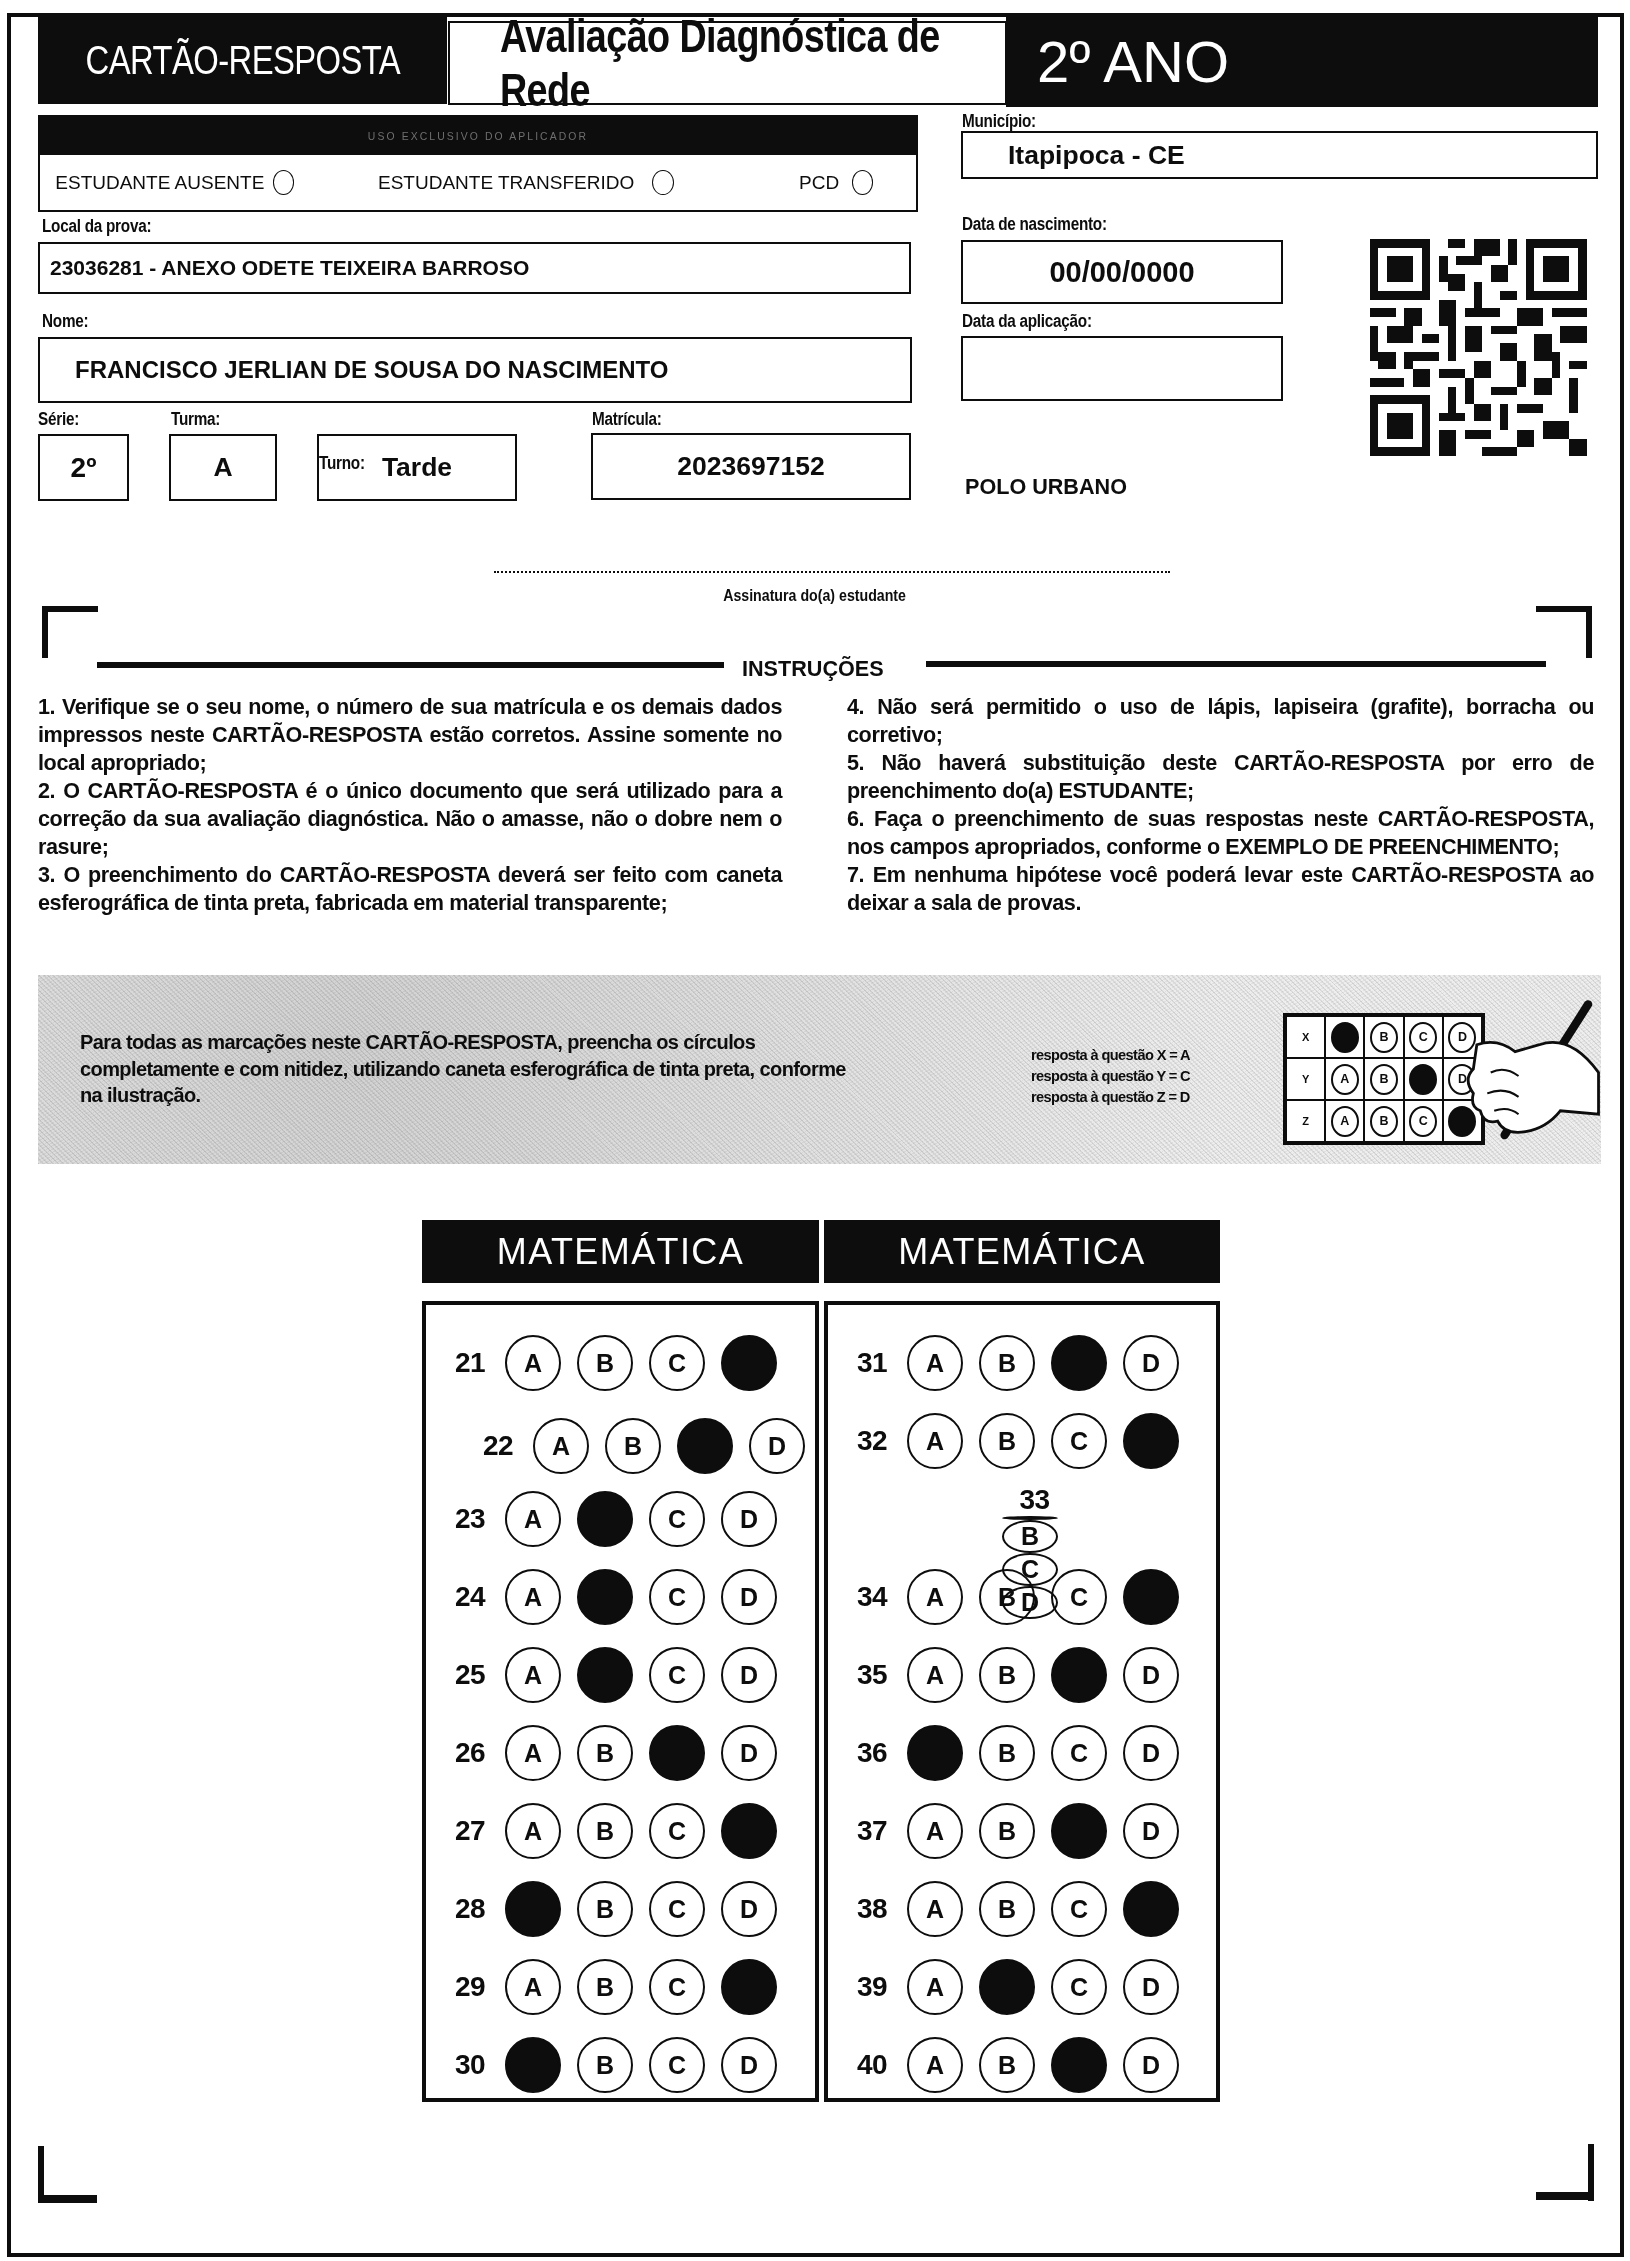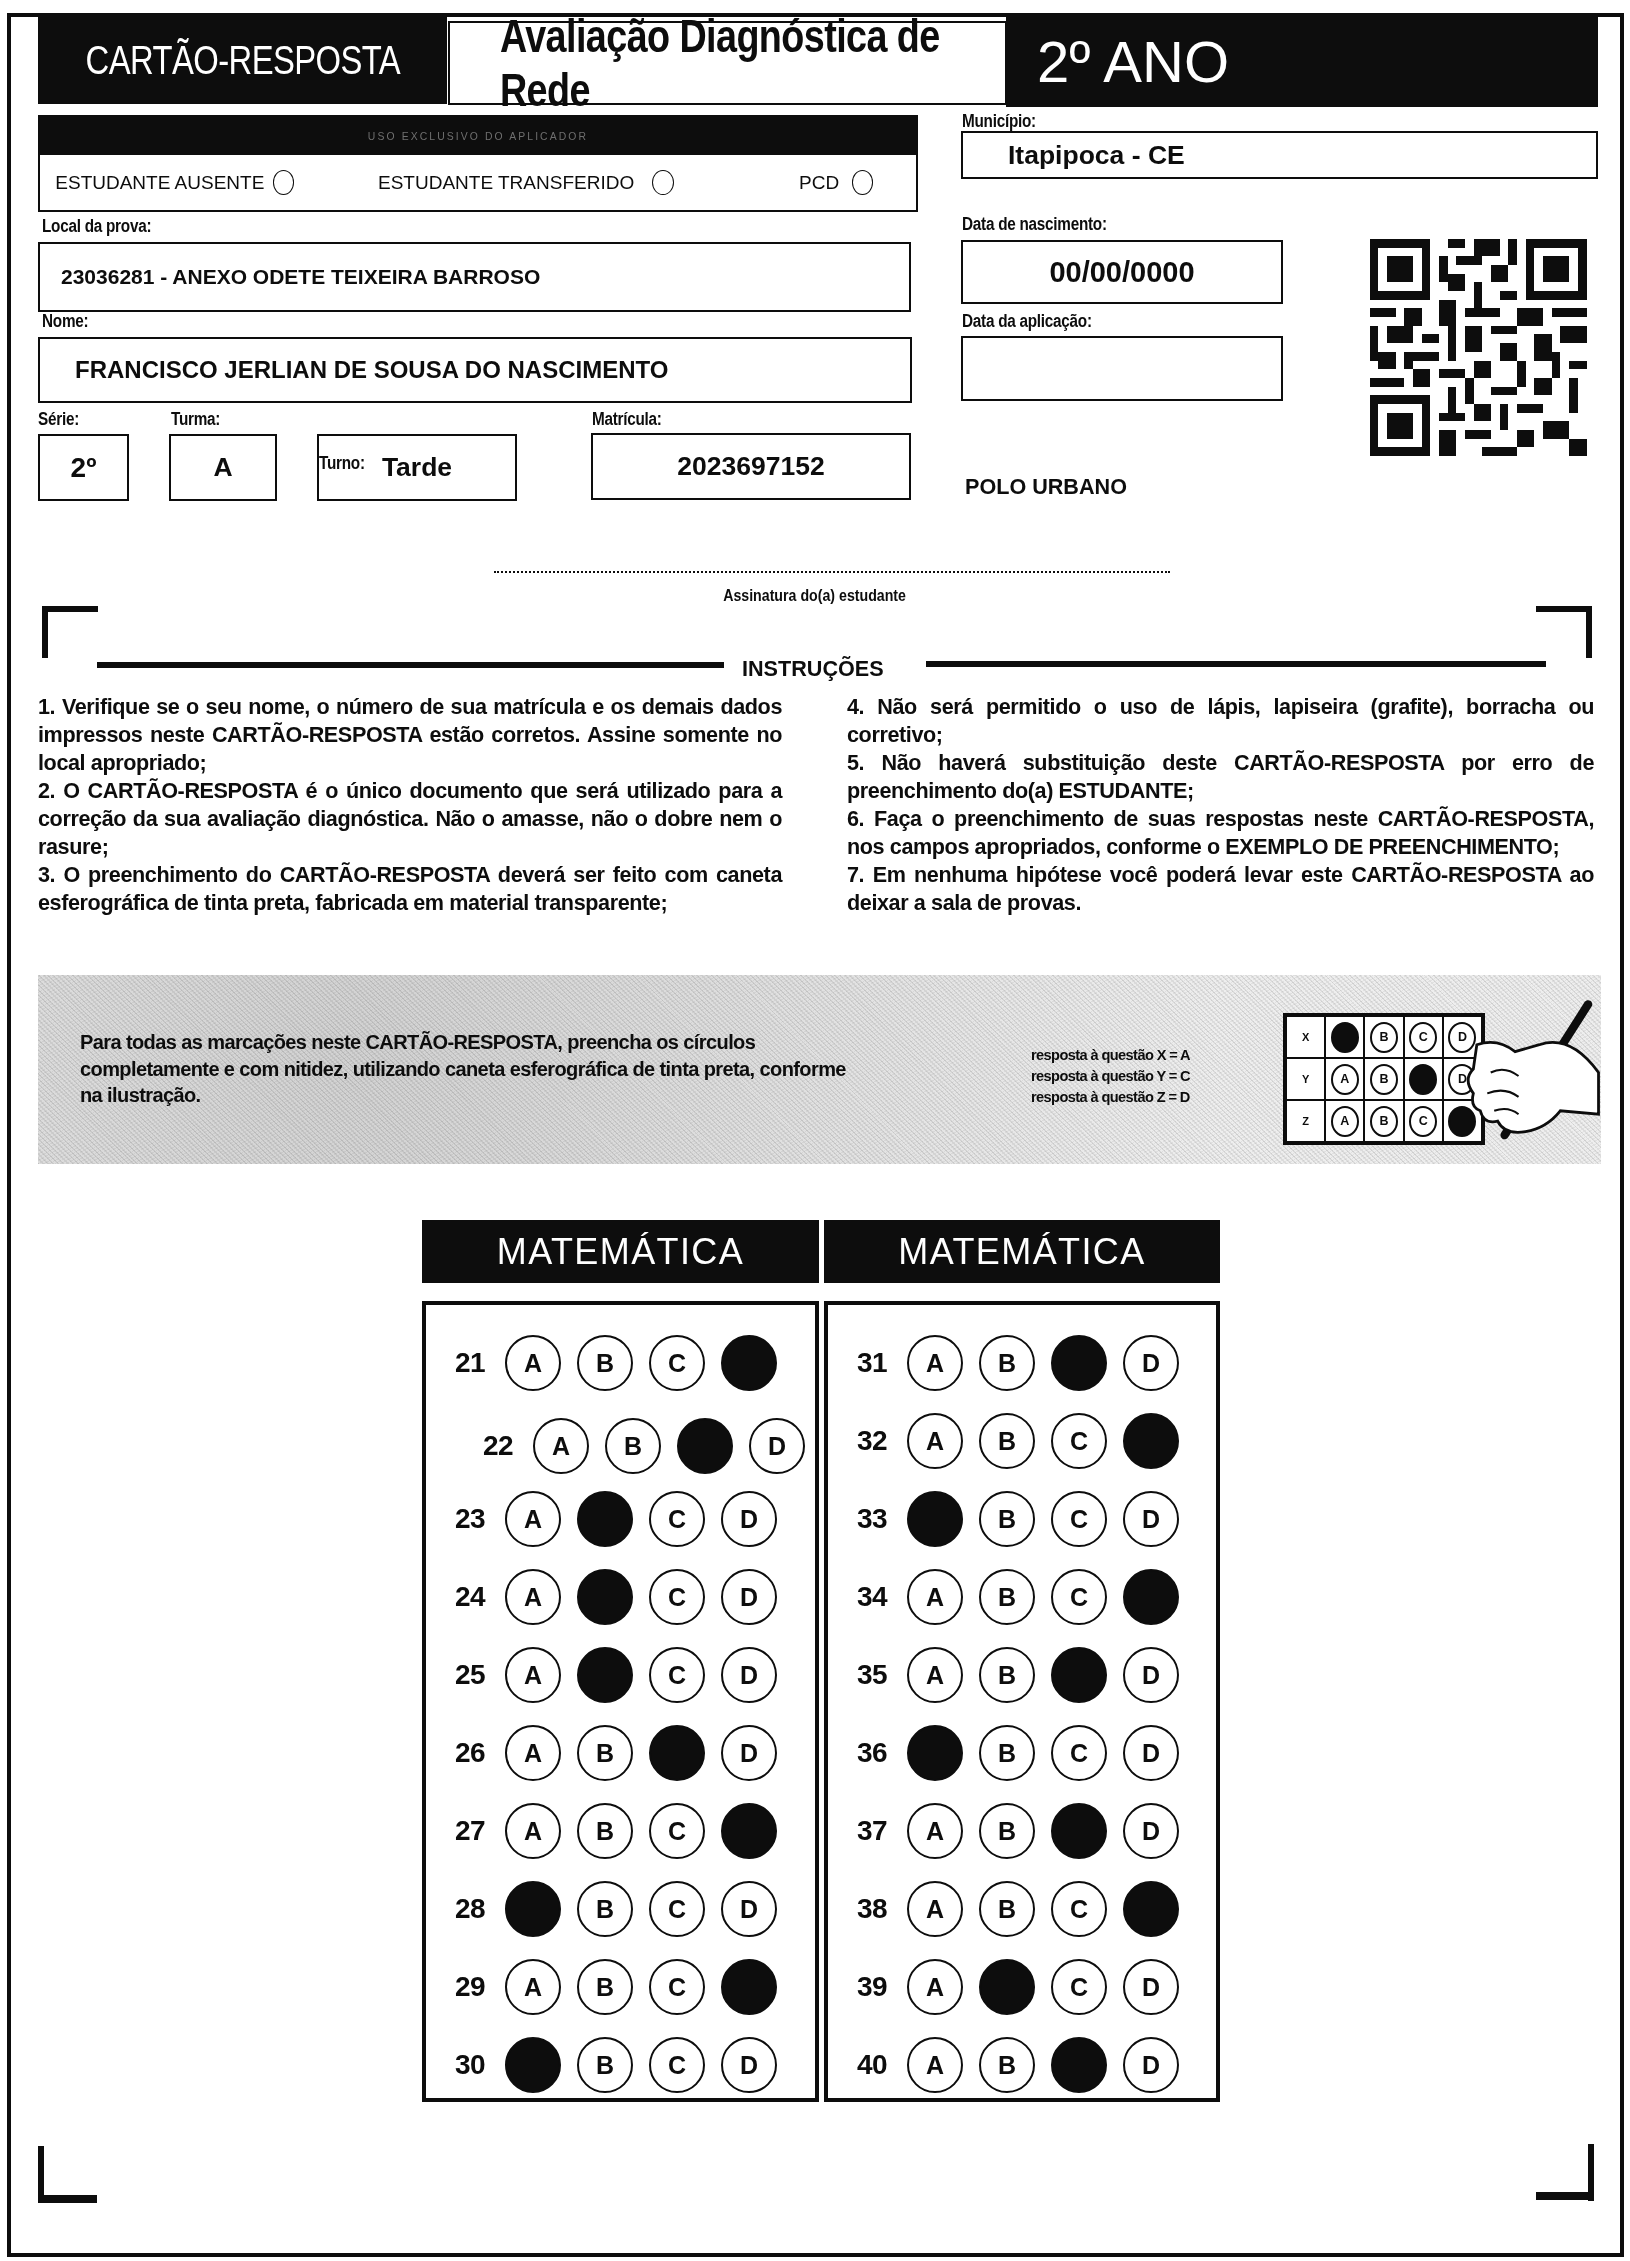--- a/index.html
+++ b/index.html
@@ -101,21 +101,21 @@
     </div>
   </div>
 </div>
 
 <div class="abs lbl" style="left:962px; top:111px;"><span>Município:</span></div>
 <div class="abs field" style="left:961px; top:131px; width:637px; height:48px; padding-left:45px;text-align:right;">
   <span class="field-text" style="font-size:26.5px;">Itapipoca - CE</span>
 </div>
 
 <div class="abs lbl" style="left:42px; top:216px;"><span>Local da prova:</span></div>
-<div class="abs field" style="left:38px; top:242px; width:873px; height:70px; padding-left:21px;">
+<div class="abs field" style="left:38px; top:242px; width:873px; height:52px; padding-left:10px;">
   <span class="field-text" style="font-size:21px;">23036281 - ANEXO ODETE TEIXEIRA BARROSO</span>
 </div>
 
 <div class="abs lbl" style="left:962px; top:214px;"><span>Data de nascimento:</span></div>
 <div class="abs field" style="left:961px; top:240px; width:322px; height:64px; justify-content:center;">
   <span class="field-text" style="font-size:29px;">00/00/0000</span>
 </div>
 
 <div class="abs lbl" style="left:42px; top:311px;"><span>Nome:</span></div>
 <div class="abs field" style="left:38px; top:337px; width:874px; height:66px; padding-left:35px;">
@@ -392,21 +392,21 @@
         <div class="bubble filled"></div>
         <div class="bubble">D</div>
       </div>
       <div class="q-row" style="top: 101px;">
         <div class="q-num">32</div>
         <div class="bubble">A</div>
         <div class="bubble">B</div>
         <div class="bubble">C</div>
         <div class="bubble filled"></div>
       </div>
-      <div class="q-row" style="top: 179px;">
+      <div class="q-row" style="top: 179px; flex-direction: column;">
         <div class="q-num">33</div>
         <div class="bubble filled"></div>
         <div class="bubble">B</div>
         <div class="bubble">C</div>
         <div class="bubble">D</div>
       </div>
       <div class="q-row" style="top: 257px;">
         <div class="q-num">34</div>
         <div class="bubble">A</div>
         <div class="bubble">B</div>

